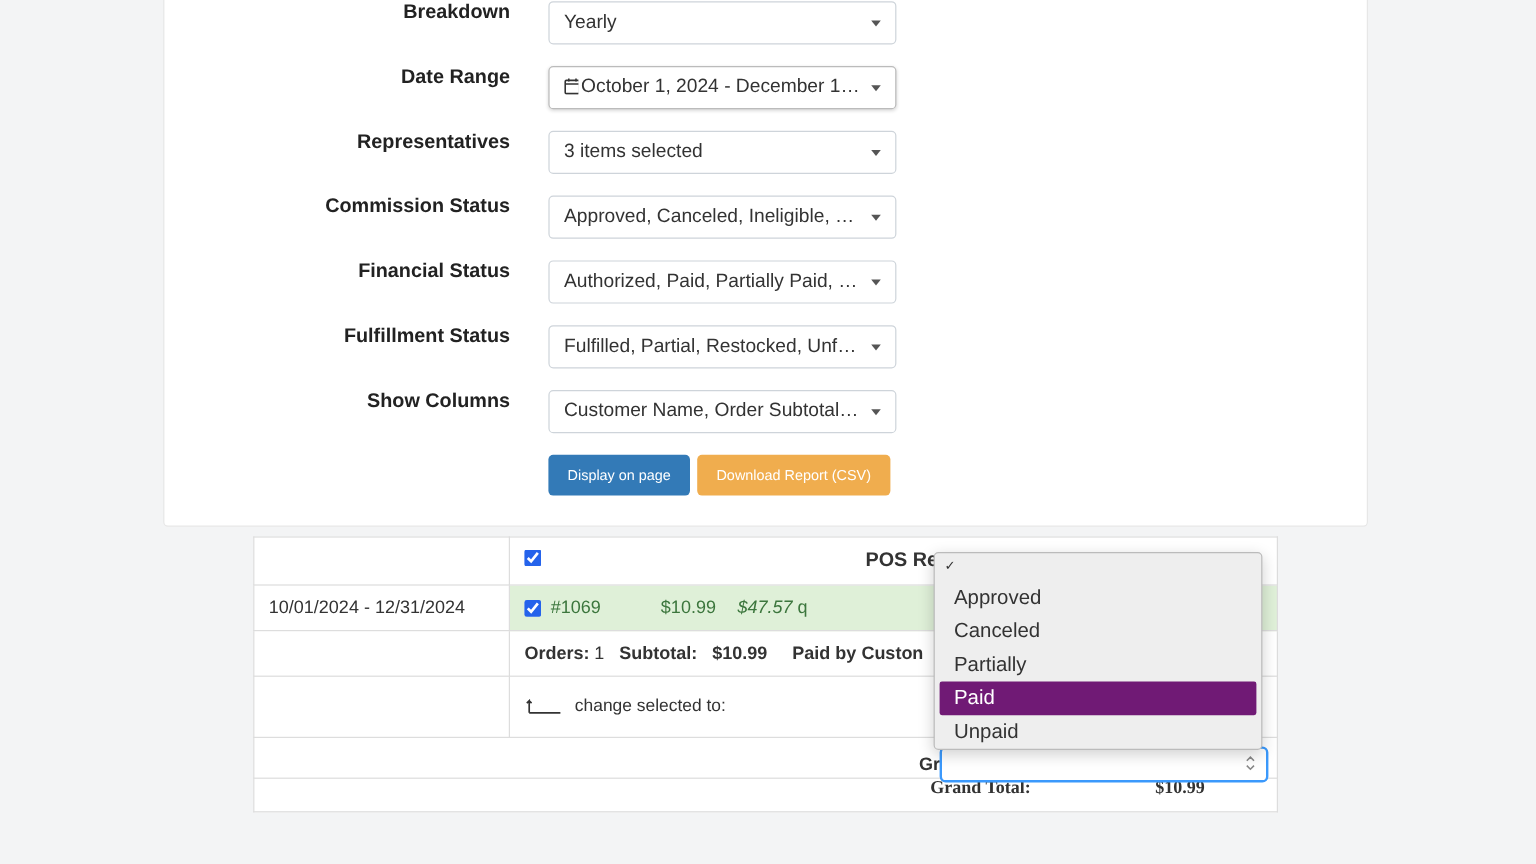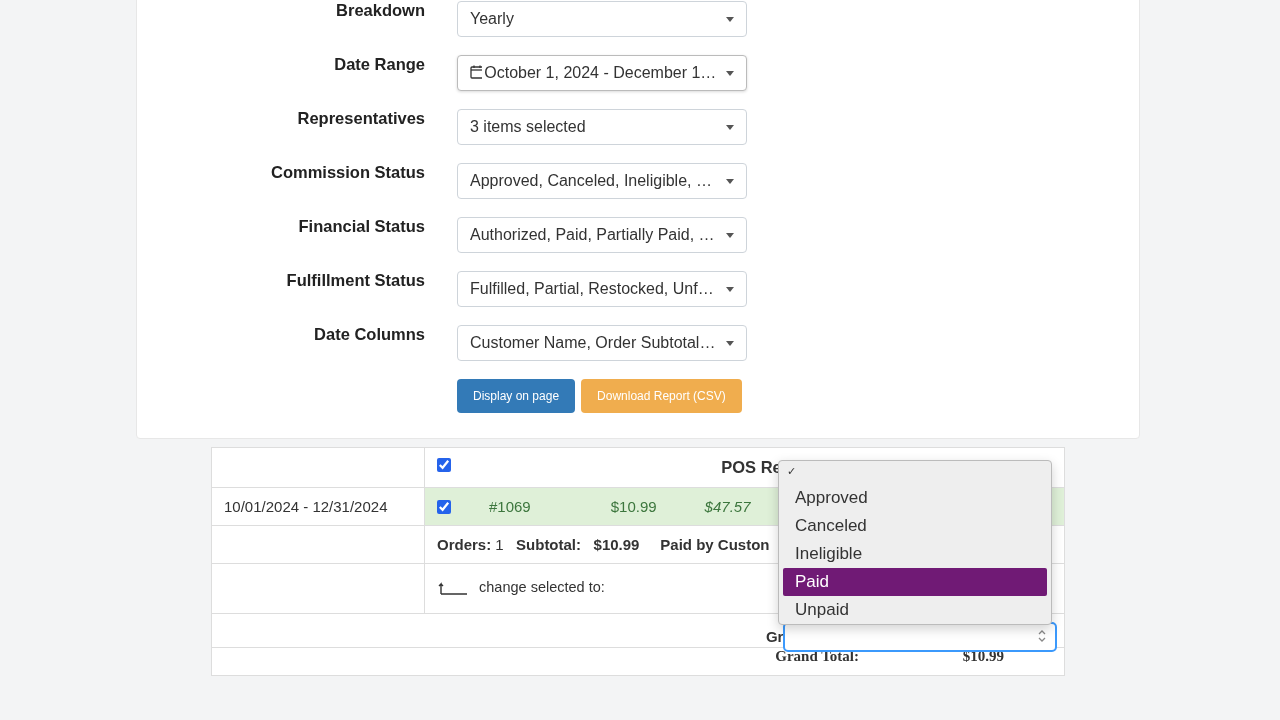--- a/index.html
+++ b/index.html
@@ -97,21 +97,21 @@
   border-collapse: collapse;
   border: 1px solid #ddd;
   background: #fff;
   font-size: 15px;
 }
 td, th { border: 1px solid #ddd; padding: 10px 12px; vertical-align: middle; }
 .head-left { width: 213px; border-right: 1px solid #ddd; }
 .head-right { text-align: center; font-weight: 700; font-size: 16.5px; }
 .row-green td { background: #dff0d8; color: #3c763d; }
 .row-green .date-cell { background: #fff; color: #333; }
-.order-cell { display: flex; gap: 30px; align-items: center; }
+.order-cell { display: flex; align-items: center; }
 .order-cell .num { margin-left: 8px; font-weight: 400; }
 .summary-row td { font-weight: 700; }
 .summary-row .light { font-weight: 400; display: inline-block; margin-left: 4px; }
 .change-row td { padding: 14px 12px; font-size: 14.5px; }
 .arrow-icon { display: inline-block; margin-right: 6px; vertical-align: middle; }
 .gt-row td { text-align: right; padding-right: 60px; border: none; }
 .gt-row span.label { font-weight: 700; margin-right: 100px; }
 .gt-row span.val { font-weight: 700; }
 
 .dropdown {
@@ -218,21 +218,21 @@
 
     <div class="form-row">
       <div class="form-label">Fulfillment Status</div>
       <div class="form-control">
         <span>Fulfilled, Partial, Restocked, Unfulfilled</span>
         <span class="caret"></span>
       </div>
     </div>
 
     <div class="form-row">
-      <div class="form-label">Date Columns</div>
+      <div class="form-label">Show Columns</div>
       <div class="form-control">
         <span>Customer Name, Order Subtotal, Paid l</span>
         <span class="caret"></span>
       </div>
     </div>
 
     <div class="btn-row">
       <button class="btn btn-primary">Display on page</button>
       <button class="btn btn-warning">Download Report (CSV)</button>
     </div>
@@ -295,21 +295,21 @@
   </tr>
 </tbody>
     </table>
 </div>
 
 <div class="dropdown">
   <div class="blank"><span class="check">✓</span>&nbsp;</div>
   <div id="dd-items">
       <div class="item">Approved</div>
       <div class="item">Canceled</div>
-      <div class="item">Ineligible</div>
+      <div class="item">Partially</div>
       <div class="item sel">Paid</div>
       <div class="item">Unpaid</div>
     </div>
 </div>
 
 <div class="select-box">
   <span class="chev">
     <svg width="10" height="14" viewBox="0 0 10 14">
         <path d="M2 5 L5 2 L8 5 M2 9 L5 12 L8 9" stroke="#888" stroke-width="1.3" fill="none"></path>
       </svg>

